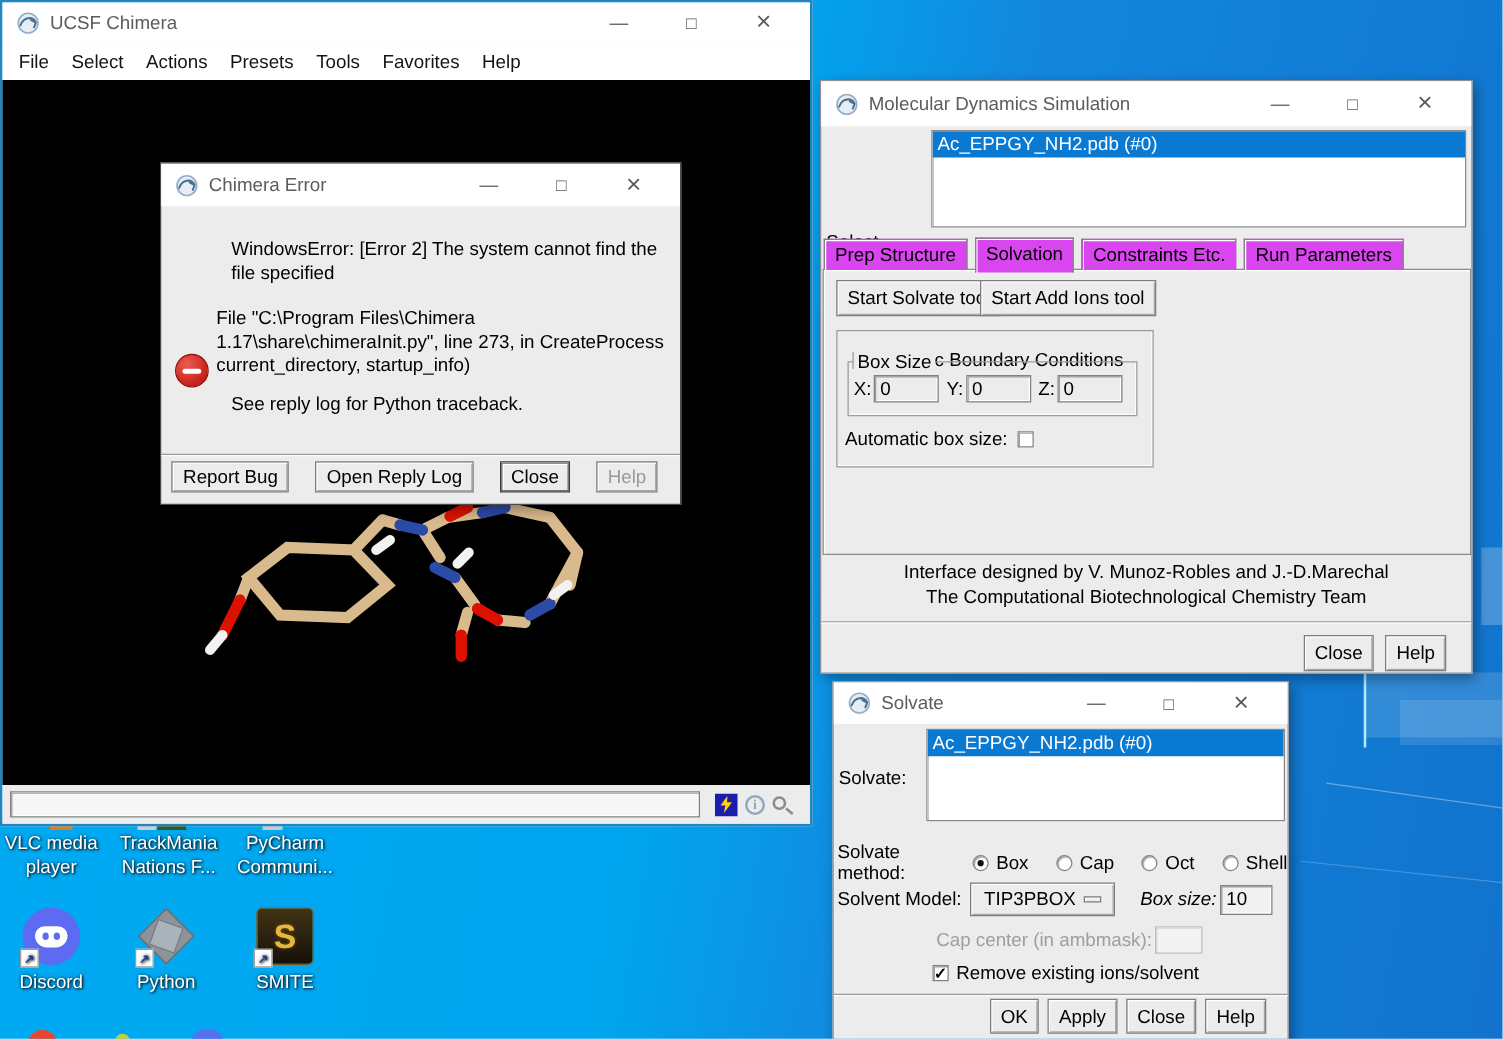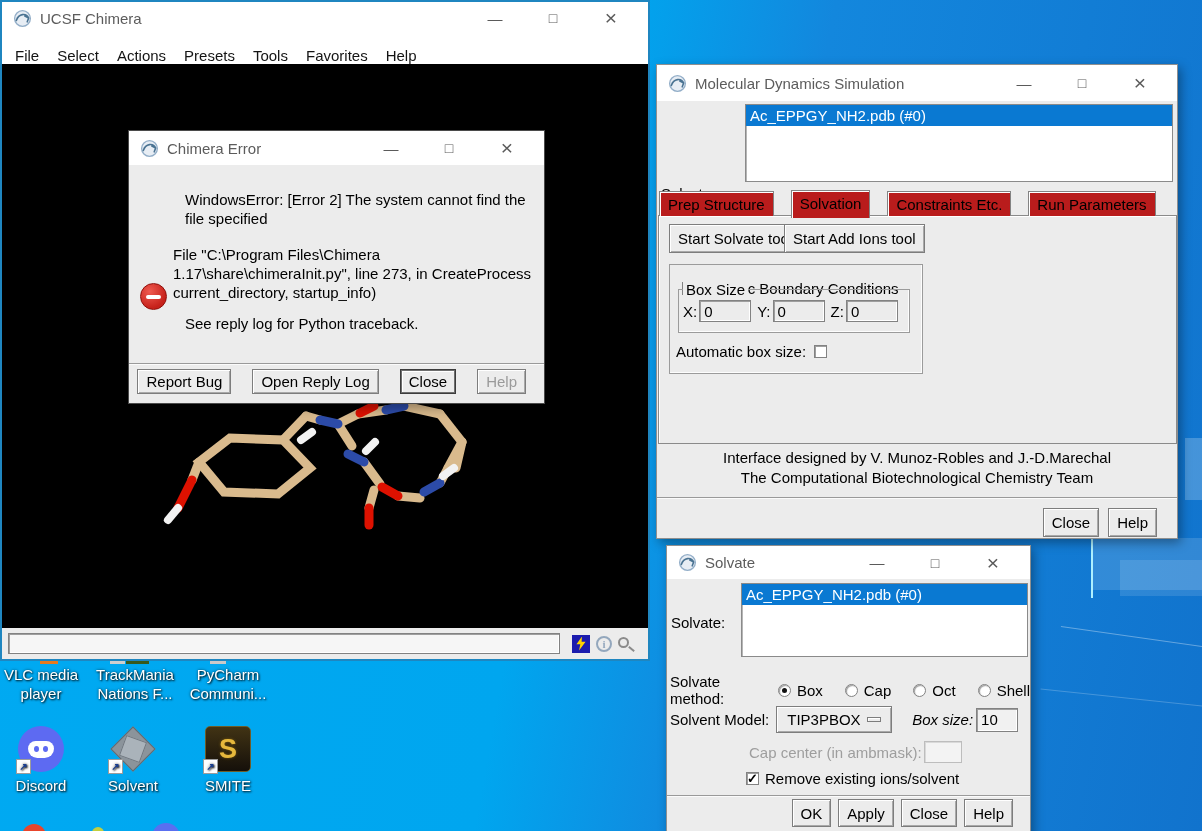--- a/index.html
+++ b/index.html
@@ -46,21 +46,21 @@
   .radio { width:13px; height:13px; border-radius:50%; background:#fff; border:1px solid #828282;
            box-shadow:inset 1px 1px 1px #9e9e9e; display:inline-block; position:relative; flex:0 0 auto; }
   .radio.sel::after { content:""; position:absolute; left:3px; top:3px; width:5px; height:5px;
                       border-radius:50%; background:#111; }
   .sep { height:2px; border-top:1px solid #9a9a9a; border-bottom:1px solid #fbfbfb; }
   .disabled-text { color:#9e9e9e; }
 
   
   #chimera-win { left:0; top:0; width:650px; height:661px; border:2px solid #1f86c0; box-shadow:none; }
   #chimera-win .titlebar { height:32px; }
-  #chimera-menubar { height:30px; background:#fff; display:flex; align-items:flex-end; padding-left:4px; }
+  #chimera-menubar { height:30px; background:#fff; display:flex; align-items:center; padding-left:4px; }
   #chimera-menubar span { padding:0 9px; color:#141414; }
   #viewport { position:relative; width:100%; height:564px; background:#000; }
   #cmdbar { height:31px; background:#ececec; display:flex; align-items:center; padding:0 6px; gap:6px; }
   #cmd-input { flex:0 0 552px; height:21px; background:#f6f6f6; }
   .bolt-ico { width:18px; height:18px; background:#1c1cae; position:relative; margin-left:6px; }
   .bolt-ico::after { content:""; position:absolute; left:3px; top:2px; width:12px; height:14px;
       background:#ffd400; clip-path:polygon(58% 0,12% 56%,44% 56%,34% 100%,88% 38%,55% 38%); }
   .info-ico { width:16px; height:16px; border-radius:50%; border:2px solid #93a7bd; color:#93a7bd;
       display:flex; align-items:center; justify-content:center; font-size:11px; font-weight:bold;
       font-family:"Liberation Serif",serif; }
@@ -81,22 +81,22 @@
   #err-foot { position:absolute; left:56px; top:150px; }
   #err-btnrow { position:absolute; left:0; right:0; top:232px; }
   #err-buttons { position:absolute; right:18px; top:238px; display:flex; gap:21px; }
 
   
   #md-win { left:656px; top:64px; width:522px; height:475px; }
   #md-win .titlebar { height:36px;text-align:right; }
   #md-model-label { position:absolute; left:4px; top:120px; width:84px; }
   #md-listbox { position:absolute; left:88px; top:39px; width:428px; height:78px; }
   #md-tabs { position:absolute; left:2px; top:121px; display:flex; align-items:flex-end; height:30px; z-index:2; }
-  .tab { border:1px solid #838383; border-bottom:none; background:#b91c1c; padding:4px 8px 3px;
-         box-shadow:inset 1px 1px 0 #fff; margin-right:17px; white-space:nowrap; }
+  .tab { border:1px solid #838383; border-bottom:none; background:#d946ef; padding:4px 8px 3px;
+         box-shadow:inset 1px 1px 0 #fff; margin-right:6px; white-space:nowrap; }
   .tab.active { padding-bottom:6px; margin-bottom:-2px; z-index:3; position:relative; }
   #md-panel { position:absolute; left:1px; top:150px; width:519px; height:229px;
               border:1px solid #8a8a8a; box-shadow:inset 1px 1px 0 #fff; background:#ececec; }
   #btn-solvate-tool { position:absolute; left:10px; top:8px; height:29px; }
   #btn-addions-tool { position:absolute; left:125px; top:8px; height:29px; }
   #pbc-group { left:10px; top:48px; width:254px; height:110px; }
   #boxsize-group { position:absolute; left:8px; top:24px; width:232px; height:44px;
                    border:1px solid #9b9b9b; box-shadow:inset -1px -1px 0 #fdfdfd; }
   #boxsize-legend { position:absolute; top:-9px; left:4px; background:#ececec; padding:0 3px; }
   .xyz-row { position:absolute; left:4px; top:10px; display:flex; align-items:center; }
@@ -193,21 +193,21 @@
   <div class="dlabel">Discord</div>
 </div>
 <div class="dicon" style="left:90px;top:726px;">
   <div class="art">
     <div class="outward-art">
         <div class="outward-d1"></div>
         <div class="outward-d2"></div>
       </div>
     <div class="shortcut">↗</div>
   </div>
-  <div class="dlabel">Solvent</div>
+  <div class="dlabel">Python</div>
 </div>
 <div class="dicon" style="left:185px;top:726px;">
   <div class="art">
     <div class="smite-art">S</div>
     <div class="shortcut">↗</div>
   </div>
   <div class="dlabel">SMITE</div>
 </div>
 
 <div class="prow" style="left:22px;top:824px;width:24px;height:24px;background:#e8452c;"></div>

